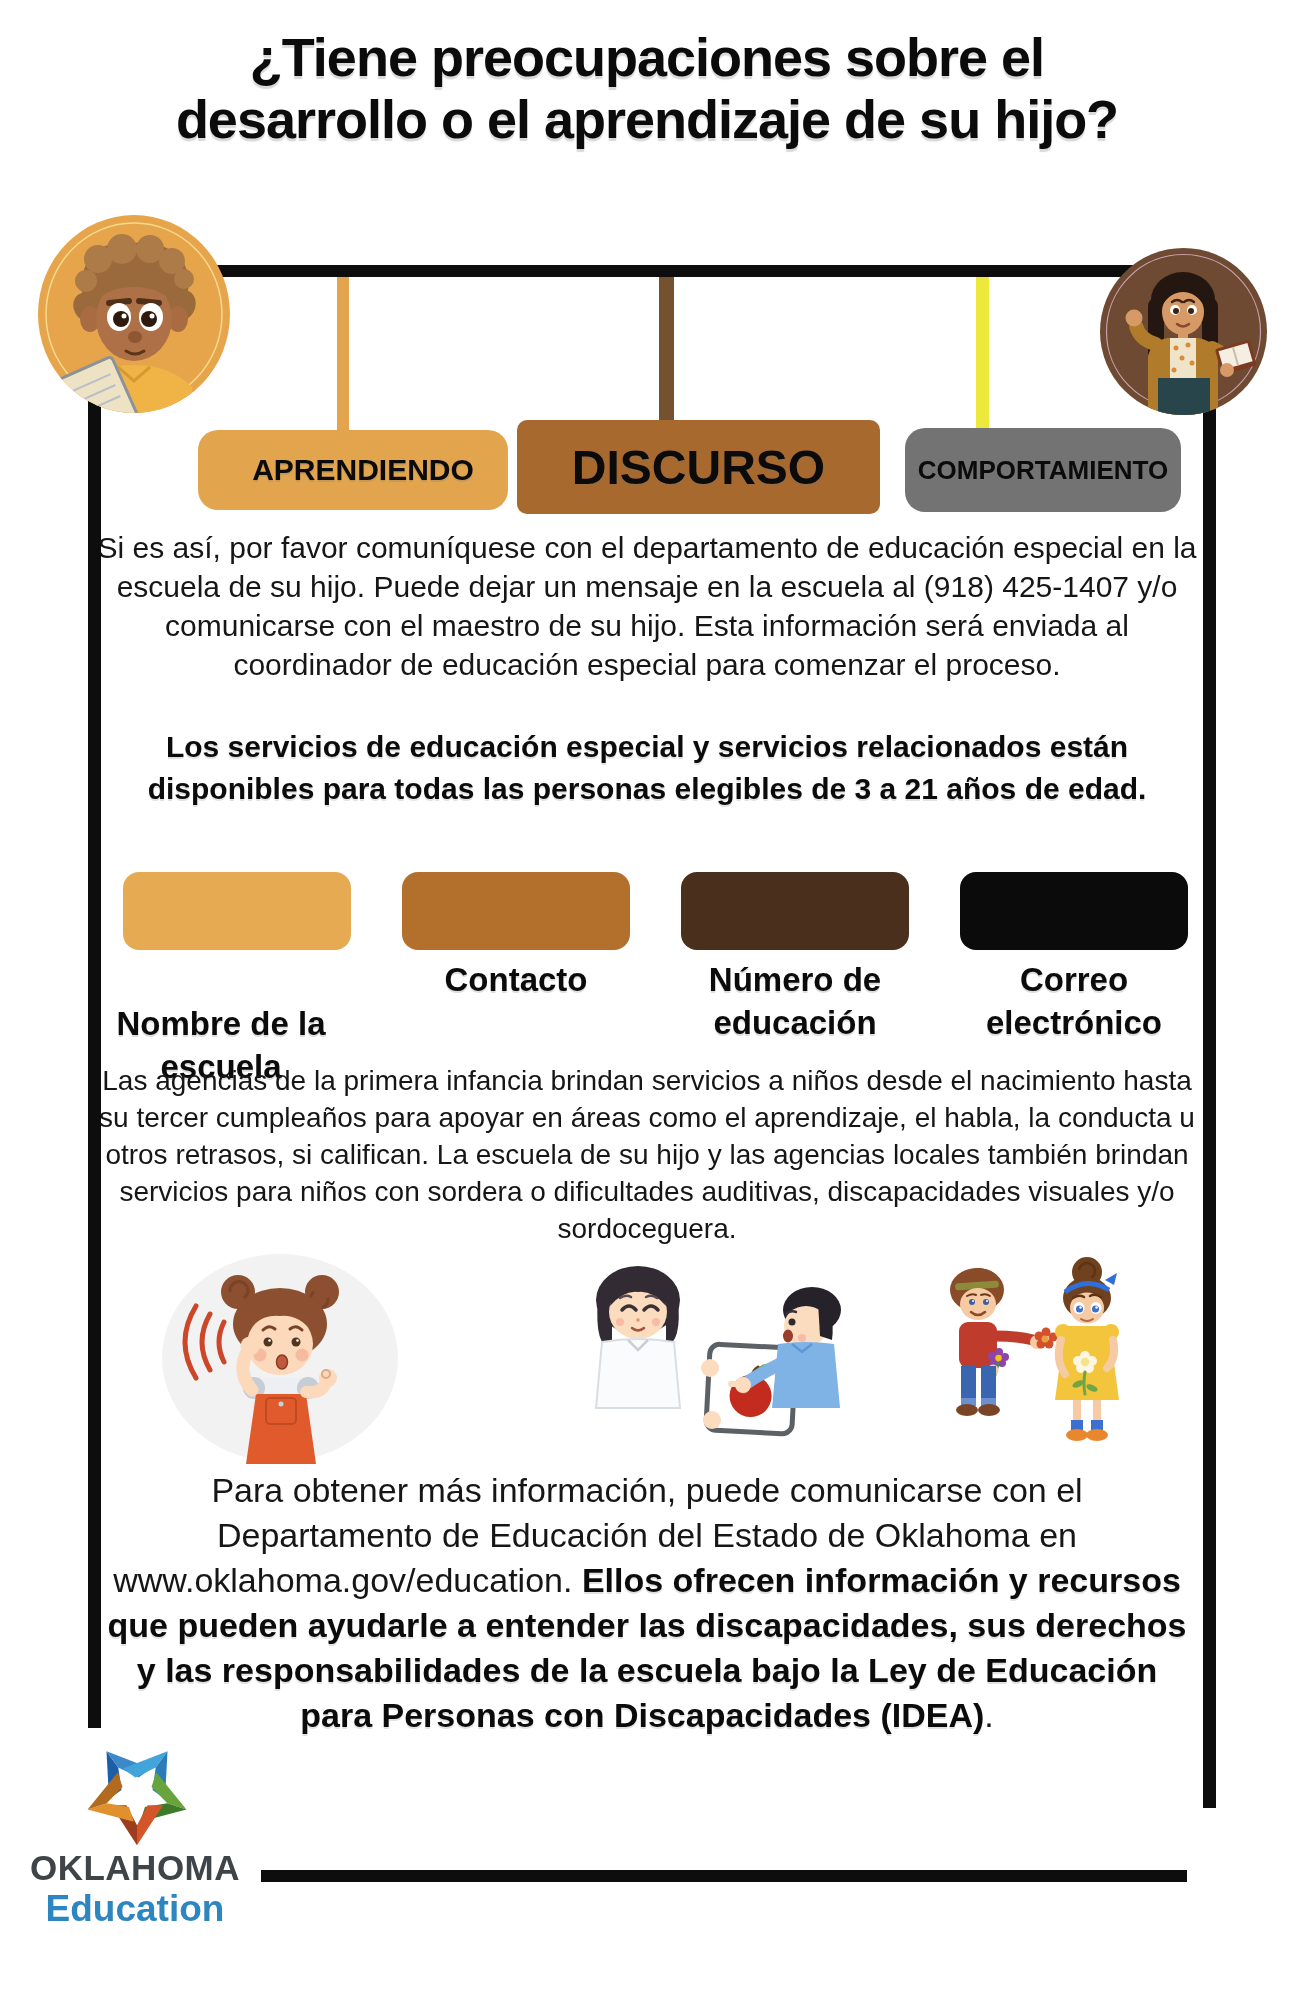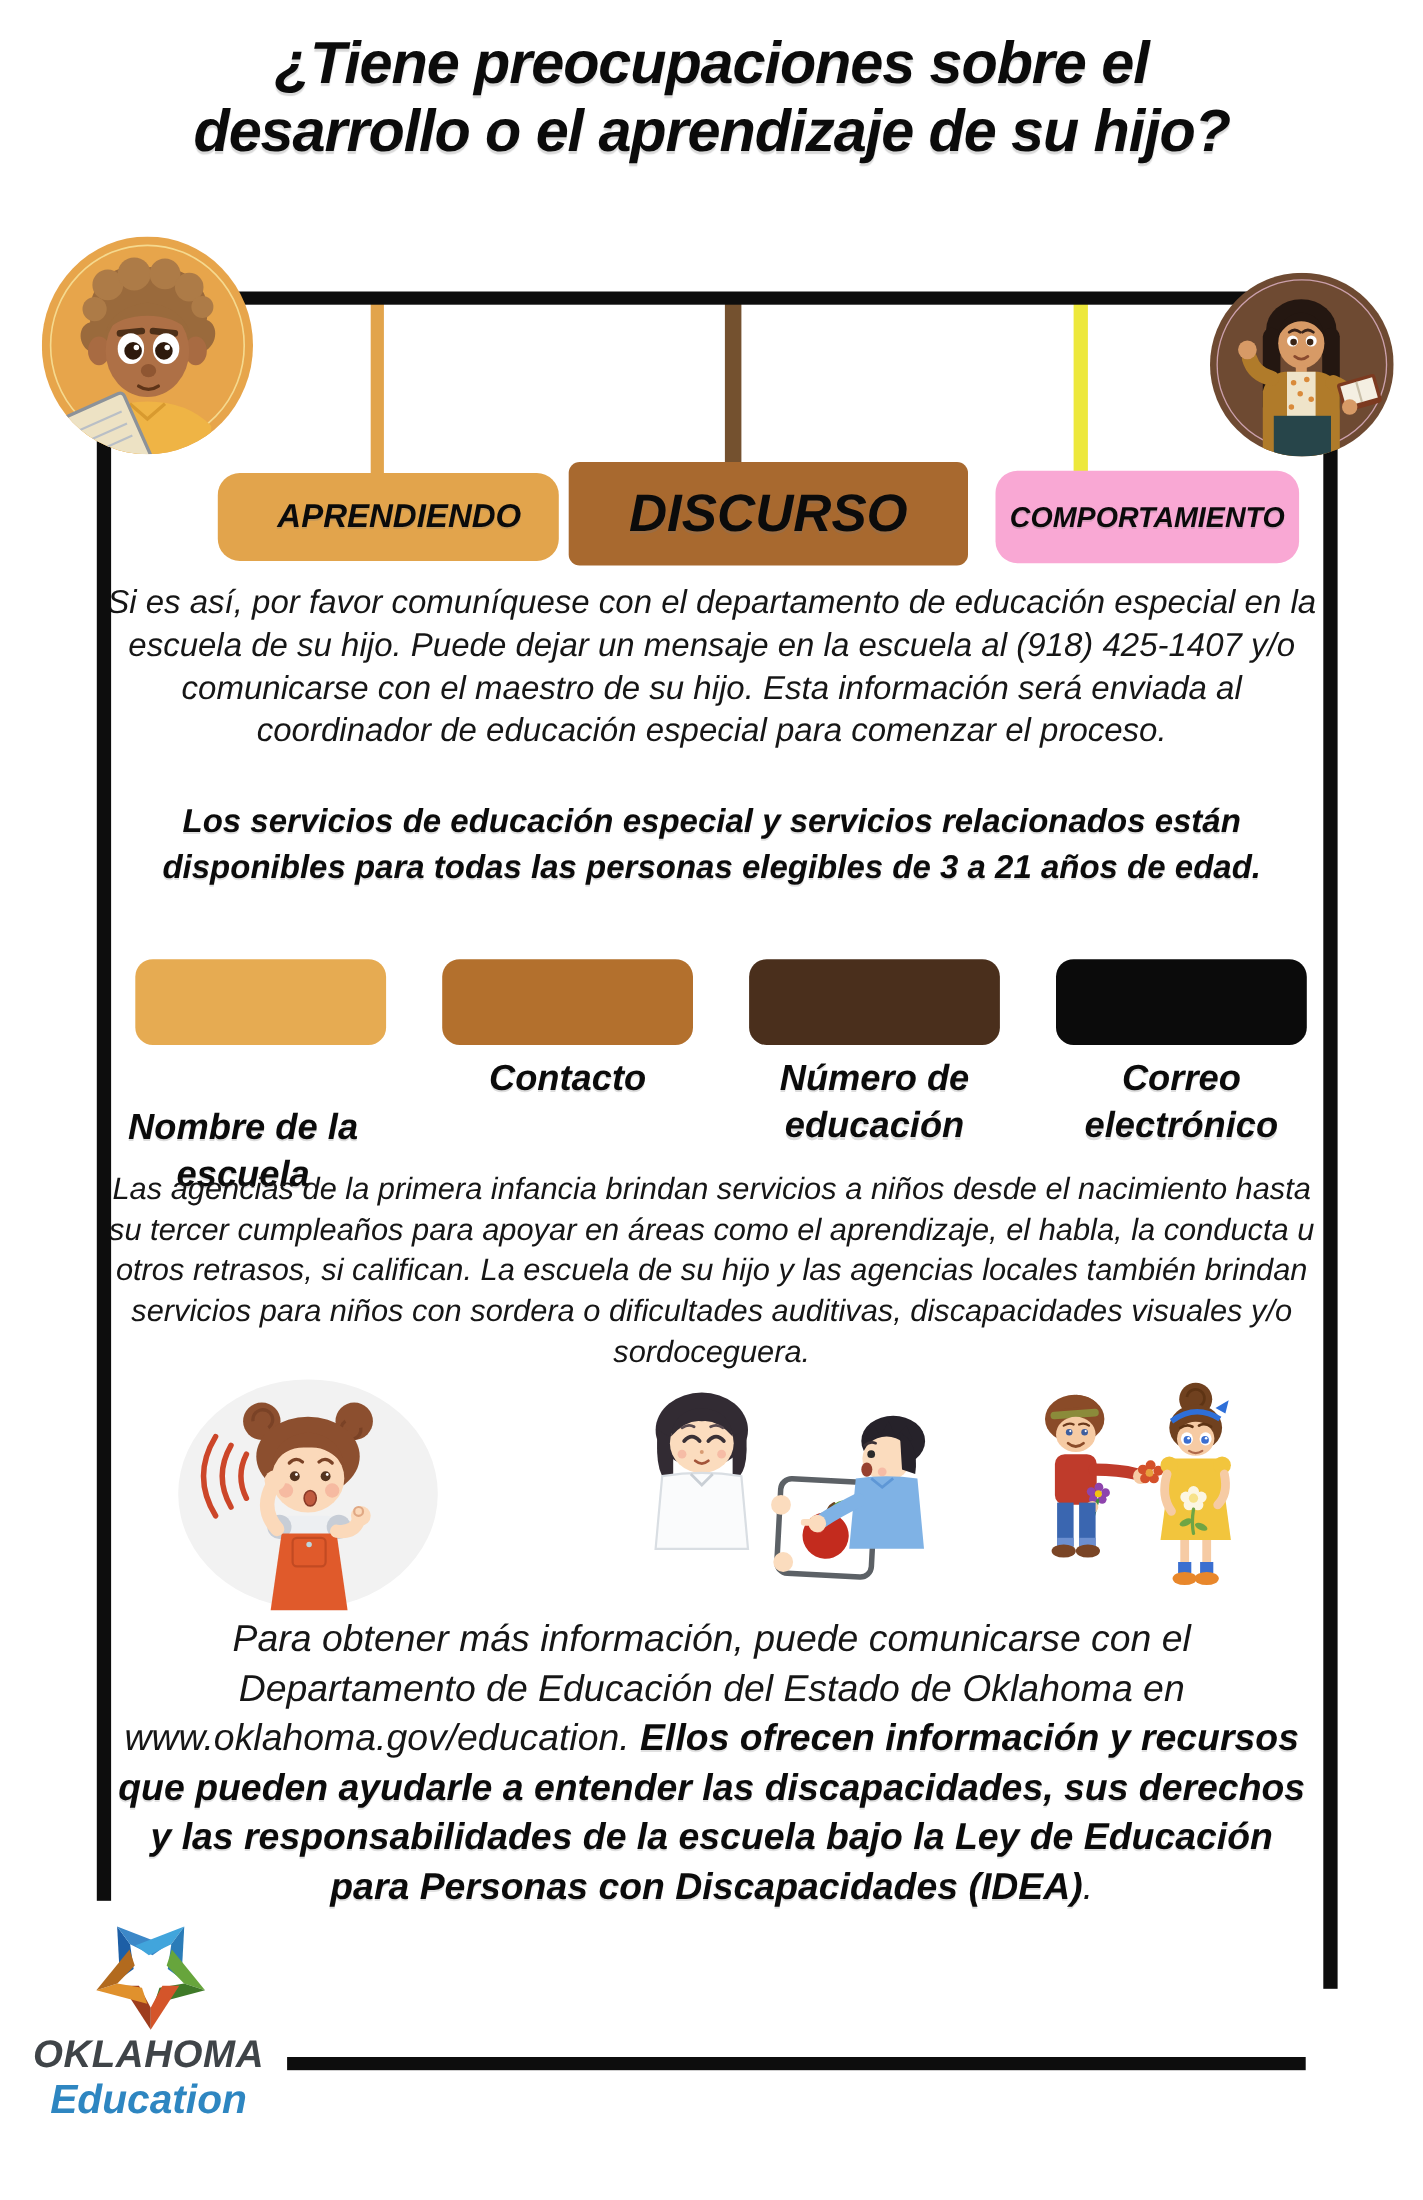--- a/index.html
+++ b/index.html
@@ -1,20 +1,20 @@
 <!DOCTYPE html>
 <html><head>
 <meta charset="utf-8">
 <style>
   html,body{margin:0;padding:0;background:#ffffff;}
   .poster{
     position:relative; width:1294px; height:2000px; background:#ffffff;
     font-family:"Liberation Sans", sans-serif; color:#0d0d0d; overflow:hidden;
   }
-  .abs{position:absolute;font-style:italic;}
+  .abs{position:absolute;}
   
   .title{
     top:26px; left:0; width:1294px; text-align:center;
     font-size:54px; font-weight:800; letter-spacing:-1px; line-height:62px;
     color:#0b0b0b; text-shadow:0 3px 1px rgba(130,130,130,.30);
   }
   
   .bar{background:#0d0d0d; z-index:1;}
   .bar-top{left:94px; top:265px; width:1122px; height:12px;}
   .bar-left{left:88px; top:265px; width:13px; height:1463px;}
@@ -30,21 +30,21 @@
   .avatar-boy{left:38px; top:215px; width:192px; height:198px;}
   .avatar-teacher{left:1100px; top:248px; width:167px; height:167px;}
   
   .tab{
     display:flex; align-items:center; justify-content:center;
     font-weight:800; color:#0b0b0b; z-index:2;
     text-shadow:0 2px 0 rgba(120,120,120,.25);
   }
   .tab-learning{left:198px; top:430px; width:290px; height:80px; border-radius:20px; background:#E2A44C; font-size:30px;padding-left:20px;}
   .tab-speech{left:517px; top:420px; width:363px; height:94px; border-radius:10px; background:#A8692F; font-size:48px;}
-  .tab-behavior{left:905px; top:428px; width:276px; height:84px; border-radius:20px; background:#f9a8d4; font-size:26px;}
+  .tab-behavior{left:905px; top:428px; width:276px; height:84px; border-radius:20px; background:#737373; font-size:26px;}
   
   .para{ text-align:center; color:#161616; }
   .para-intro{top:528px; left:97px;  width:1100px; font-size:30px; line-height:39px;}
   .para-elig {top:726px; left:92px;  width:1110px; font-size:30px; line-height:42px; font-weight:800; color:#0b0b0b; text-shadow:0 2px 0 rgba(120,120,120,.22);}
   .para-agencies{top:1062px; left:92px; width:1110px; font-size:28px; line-height:37px;}
   .para-more{top:1468px; left:107px; width:1080px; font-size:34px; line-height:45px;}
   .para-more .b{font-weight:800; color:#0b0b0b; text-shadow:0 2px 0 rgba(120,120,120,.22);}
   
   .ibox{top:872px; width:228px; height:78px; border-radius:16px; z-index:2;}
   .ibox1{left:123px; background:#E6AB52;}

